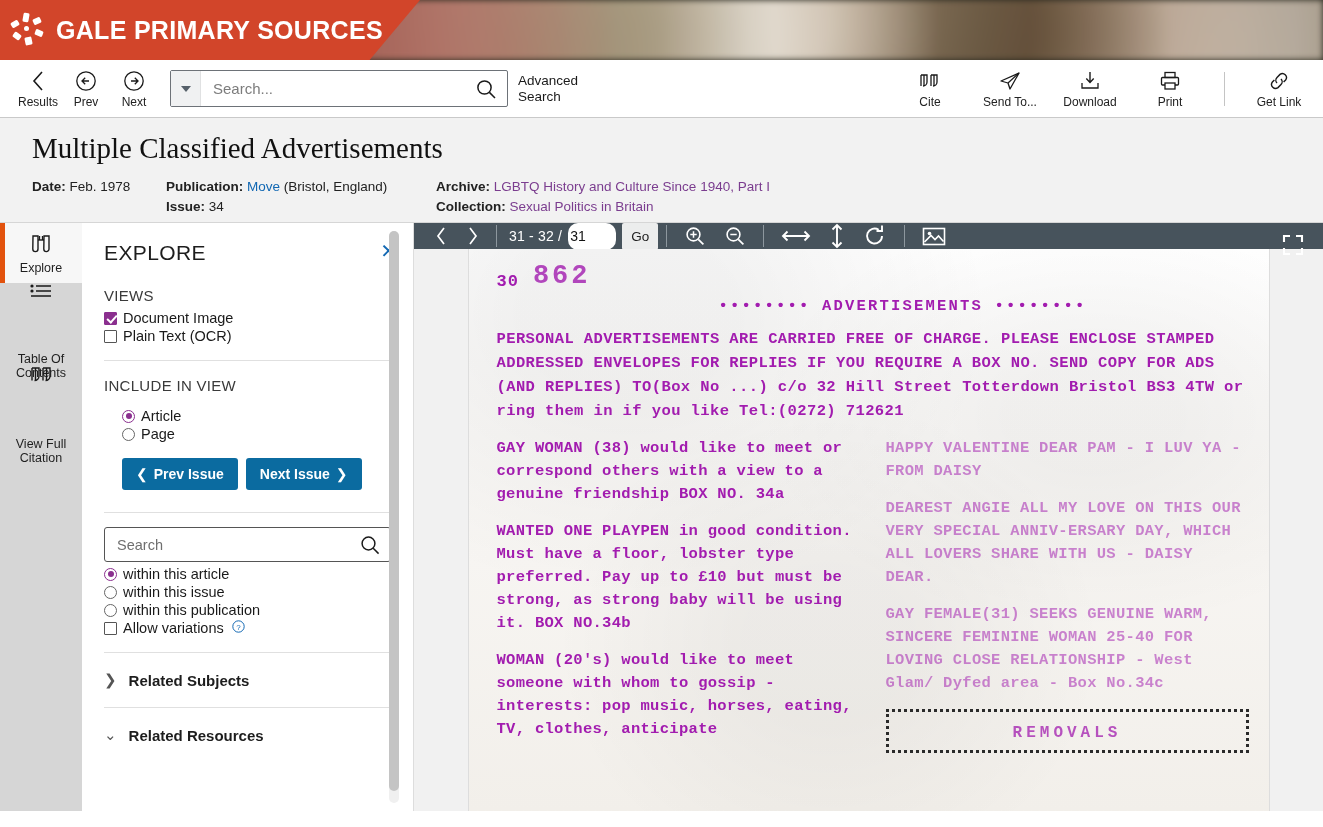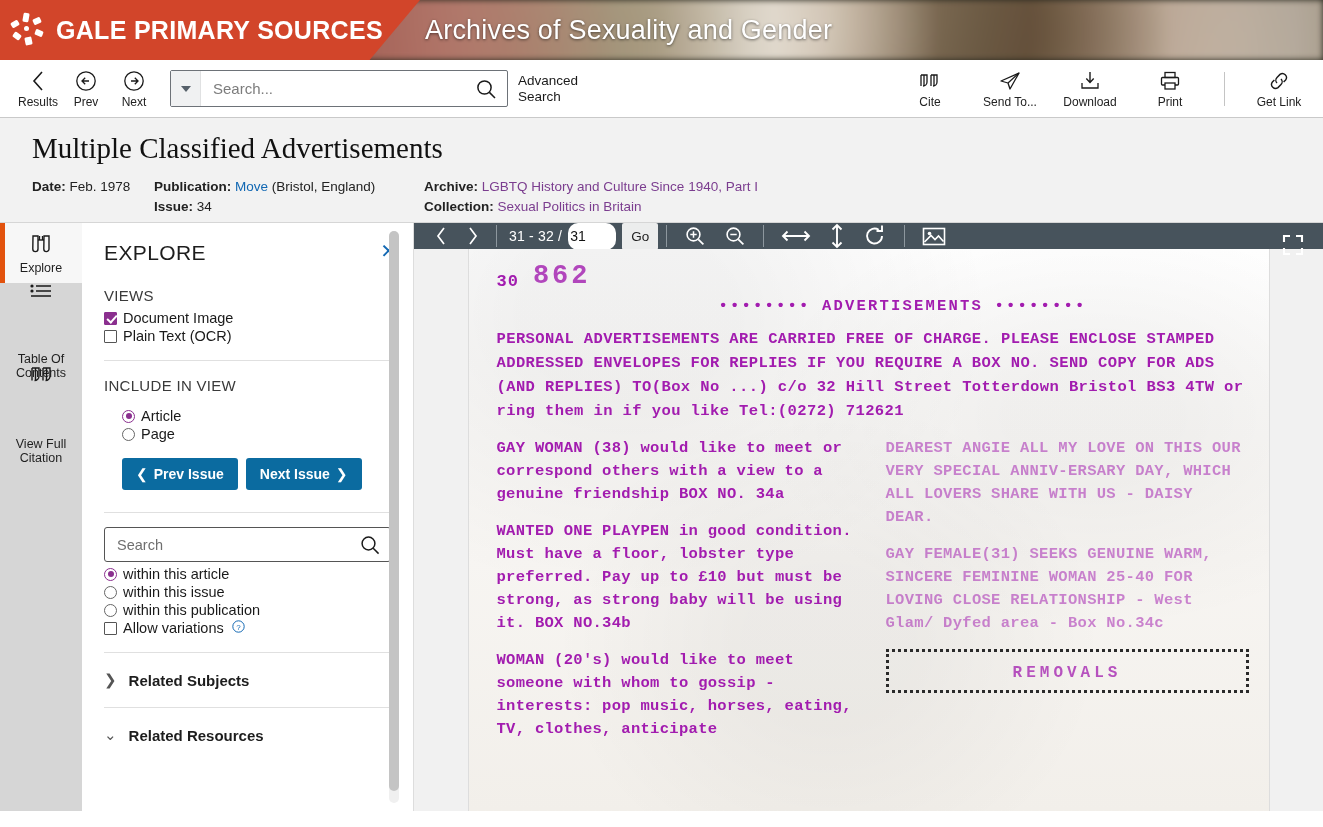--- a/index.html
+++ b/index.html
@@ -148,21 +148,21 @@
     height: 105px;
   }
   .doc-title {
     font-family: "Liberation Serif", serif;
     font-size: 29px;
     color: #111;
     margin: 0 0 12px 0;
     font-weight: 400;
   }
   .meta-row { display:flex; font-size:13.5px; color:#222; line-height:20px;}
-  .meta-col-1 { width: 122px; }
+  .meta-col-1 { width: 134px; }
   .meta-col-2 { width: 270px; }
   .meta-col-3 { }
   .meta-row b { font-weight: bold; }
   a.lnk-blue { color:#1268b3; text-decoration:none; }
   a.lnk-purple { color:#7b3d8f; text-decoration:none; }
 
   
   .body-split { display:flex; height: 588px; }
 
   
@@ -332,21 +332,20 @@
       <i style="left:13px;top:0px;width:6px;height:9px;transform:rotate(10deg)"></i>
       <i style="left:23px;top:5px;width:8px;height:6px;transform:rotate(-25deg)"></i>
       <i style="left:25px;top:17px;width:8px;height:6px;transform:rotate(22deg)"></i>
       <i style="left:15px;top:24px;width:7px;height:8px;transform:rotate(-12deg)"></i>
       <i style="left:3px;top:20px;width:8px;height:6px;transform:rotate(35deg)"></i>
       <i style="left:1px;top:8px;width:8px;height:6px;transform:rotate(-30deg)"></i>
       <i style="left:14px;top:13px;width:5px;height:5px;border-radius:50%"></i>
     </span>
     <span class="logo-title">GALE PRIMARY SOURCES</span>
   </div>
-  <div class="banner-subtitle">Archives of Sexuality and Gender</div>
 </div>
 
 <div class="toolbar">
   <div class="tb-left">
 
     <button class="tb-btn">
       <span class="ico">
         <svg width="16" height="22" viewBox="0 0 16 22">
             <path d="M12 2 L4 11 L12 20" fill="none" stroke="#1a1a1a" stroke-width="1.6"></path>
           </svg>
@@ -672,20 +671,21 @@
           </div>
           <div class="sc-adtitle">•••••••• ADVERTISEMENTS ••••••••</div>
           <div class="sc-para">PERSONAL ADVERTISEMENTS ARE CARRIED FREE OF CHARGE.  PLEASE ENCLOSE STAMPED ADDRESSED ENVELOPES FOR REPLIES IF YOU REQUIRE A BOX NO. SEND COPY FOR ADS (AND REPLIES) TO(Box No ...) c/o 32 Hill Street Totterdown  Bristol BS3 4TW or ring them in if you like Tel:(0272) 712621</div>
           <div class="sc-cols">
             <div class="sc-col">
               <div class="sc-block">GAY WOMAN (38) would like to meet or correspond others with a view to a genuine friendship BOX NO. 34a</div>
               <div class="sc-block">WANTED ONE PLAYPEN in good condition.  Must have a floor, lobster type preferred.  Pay up to £10 but must be strong, as strong baby will be using it.  BOX NO.34b</div>
               <div class="sc-block">WOMAN (20's) would like to meet someone with whom to gossip - interests: pop music, horses, eating, TV, clothes, anticipate</div>
             </div>
             <div class="sc-col">
+              <div class="sc-block sc-faded">HAPPY VALENTINE DEAR PAM - I LUV YA - FROM DAISY</div>
               <div class="sc-block sc-faded">DEAREST ANGIE ALL MY LOVE ON THIS OUR VERY SPECIAL ANNIV-ERSARY DAY, WHICH ALL LOVERS SHARE WITH US - DAISY DEAR.</div>
               <div class="sc-block sc-faded">GAY FEMALE(31) SEEKS GENUINE WARM, SINCERE FEMININE WOMAN 25-40 FOR LOVING CLOSE RELATIONSHIP - West Glam/ Dyfed area - Box No.34c</div>
               <div class="sc-box">
                 <div class="bx">REMOVALS</div>
               </div>
             </div>
           </div>
         </div>
       </div>
     </div>

